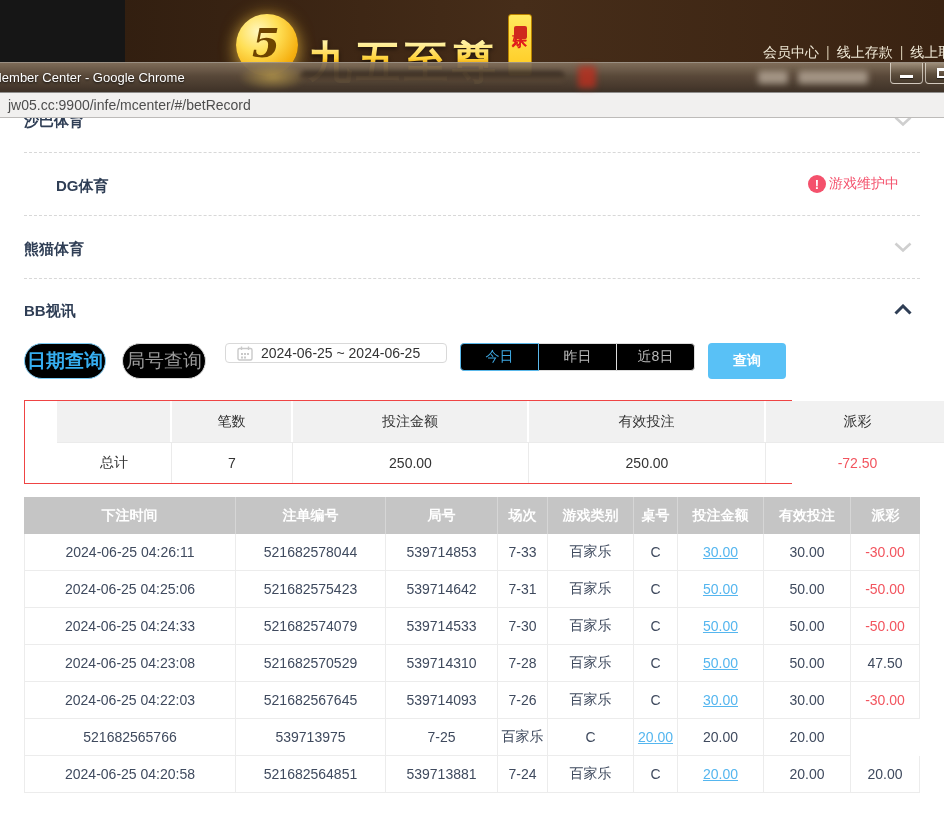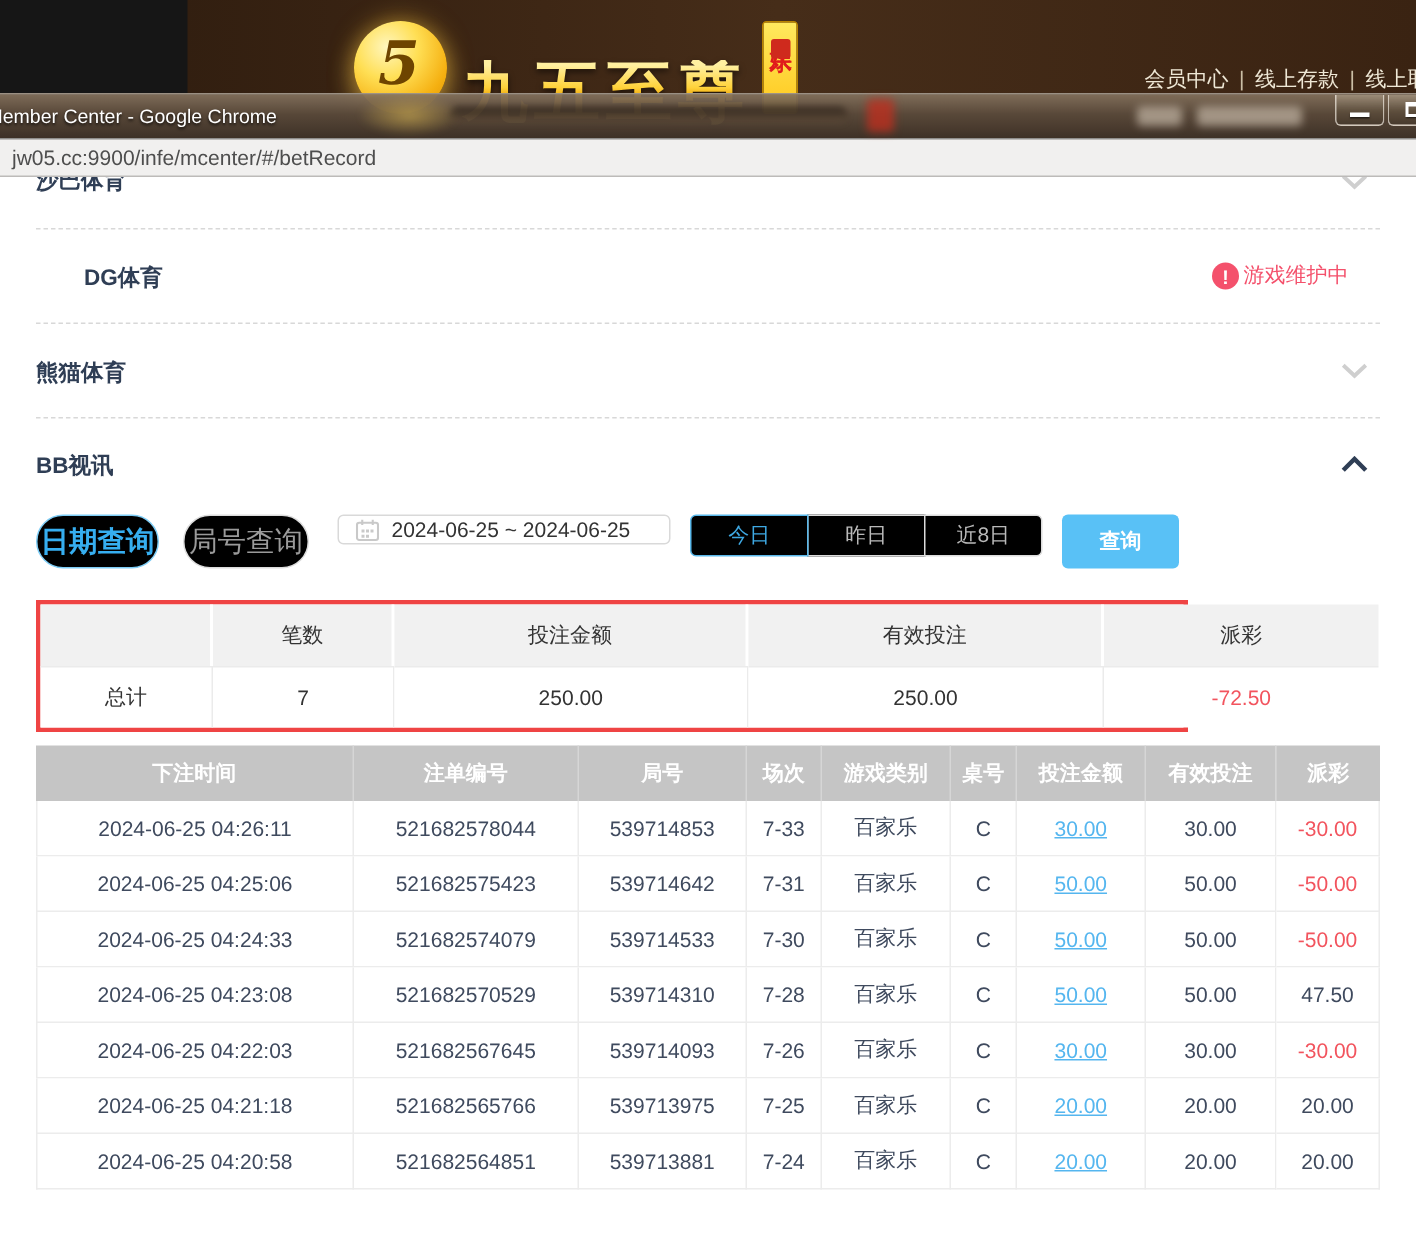--- a/index.html
+++ b/index.html
@@ -88,21 +88,21 @@
   .seg { width:79px; height:28px; background:#000000; border:1px solid #dcdcdc; margin-left:-1px;
     font-size:14px; color:#b9b9b9; display:flex; align-items:center; justify-content:center; cursor:pointer; }
   .seg.first { border-radius:4px 0 0 4px; margin-left:0; }
   .seg.last { border-radius:0 4px 4px 0; }
   .seg.on { border-color:#5ab8ea; color:#3ea8e2; z-index:2; }
   .btn-primary { position:absolute; left:708px; top:225px; width:78px; height:36px; border-radius:4px;
     background:#59c1f6; color:#fff; font-size:14px; font-weight:bold; border:none;
     display:flex; align-items:center; justify-content:center; cursor:pointer; }
 
   
-  .sum-table { position:absolute; left:24px; top:282px; width:768px; border:3px solid #ef4444; }
+  .sum-table { position:absolute; left:24px; top:282px; width:768px; border:1px solid #ef4444;padding-left:32px; }
   .sum-row { display:grid; grid-template-columns:115px 121px 236px 237px 183px; }
   .sum-row .cell { height:41px; display:flex; align-items:center; justify-content:center;
     font-size:14px; color:#333; border-right:1px solid #ebebeb; }
   .sum-row .cell:last-child { border-right:none; }
   .sum-row.head .cell { background:#f1f1f1; border-right:2px solid #fff; }
   .sum-row.head .cell:last-child { border-right:none; }
   .sum-row.body .cell { border-top:1px solid #ebebeb; background:#fff; }
   .neg { color:#f2545e !important; }
 
   
@@ -285,21 +285,20 @@
         <div class="td">521682567645</div>
         <div class="td">539714093</div>
         <div class="td">7-26</div>
         <div class="td">百家乐</div>
         <div class="td">C</div>
         <div class="td link">30.00</div>
         <div class="td">30.00</div>
         <div class="td neg">-30.00</div>
       </div>
       <div class="trow">
-        <div class="td">2024-06-25 04:21:18</div>
         <div class="td">521682565766</div>
         <div class="td">539713975</div>
         <div class="td">7-25</div>
         <div class="td">百家乐</div>
         <div class="td">C</div>
         <div class="td link">20.00</div>
         <div class="td">20.00</div>
         <div class="td">20.00</div>
       </div>
       <div class="trow">

